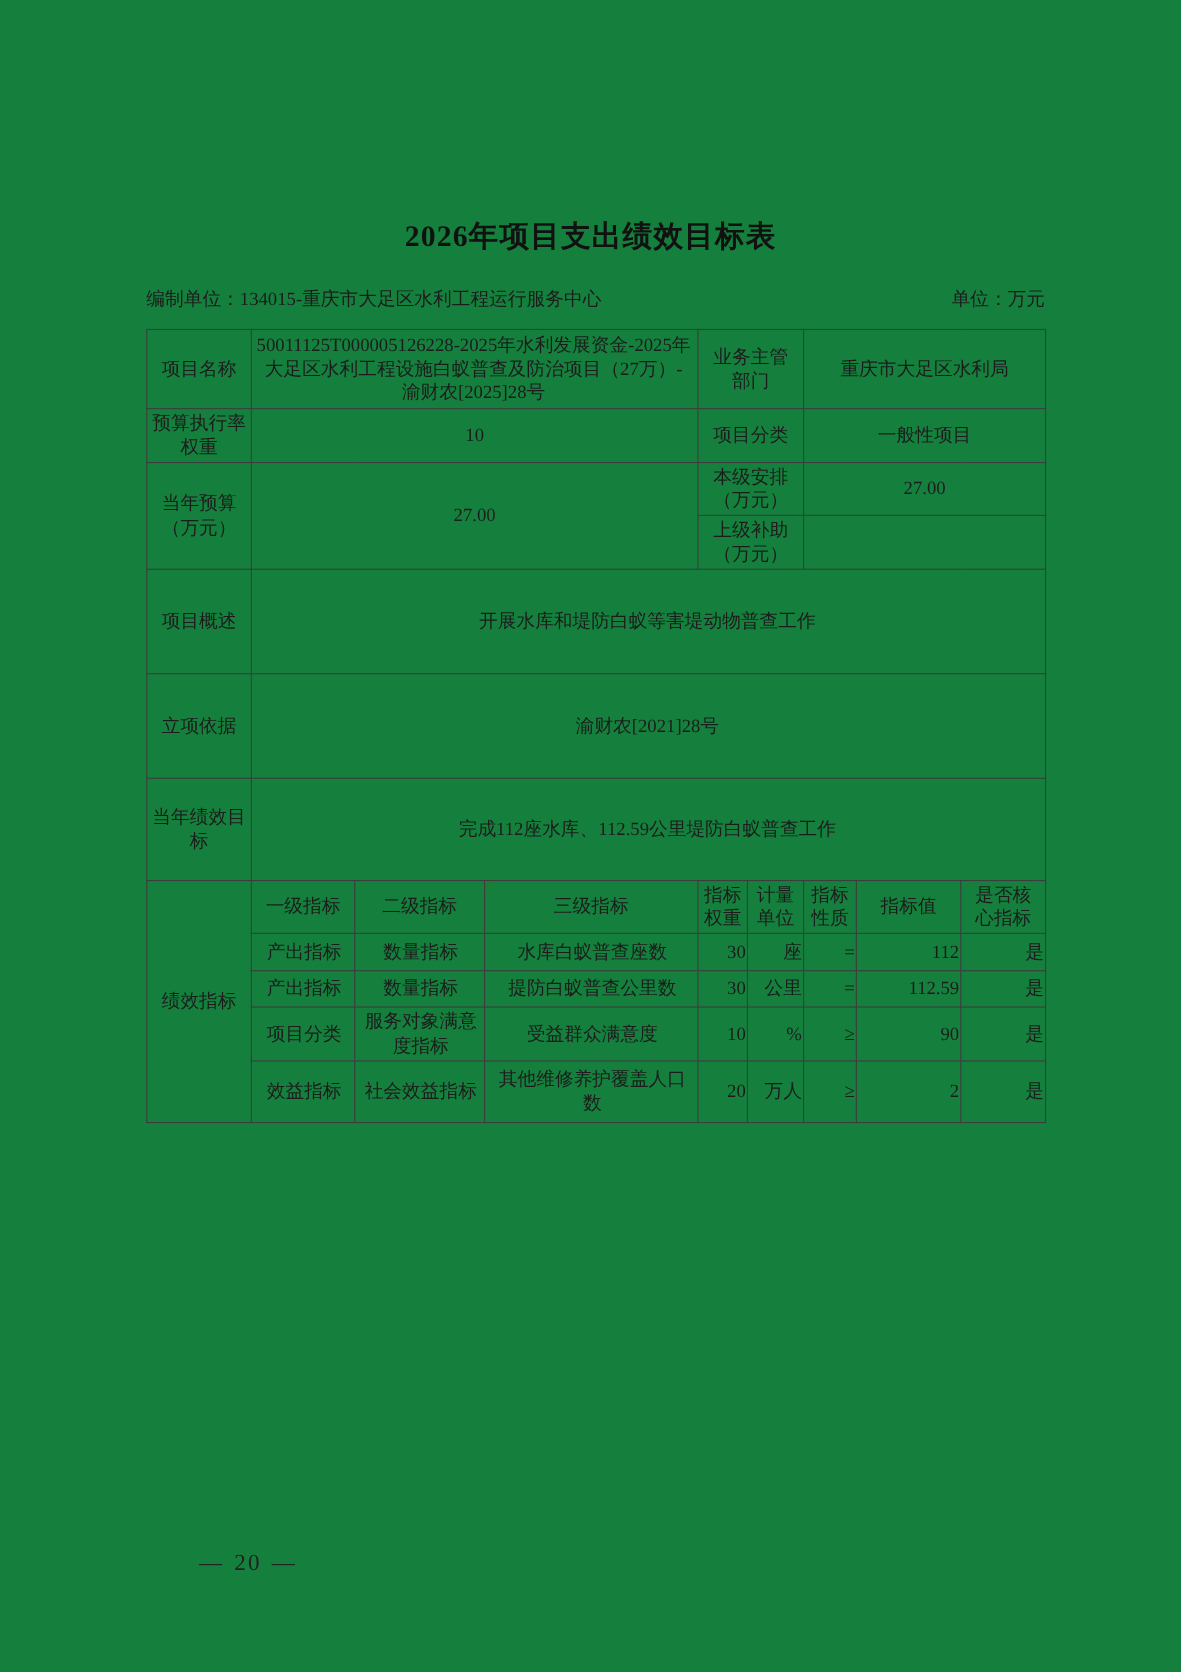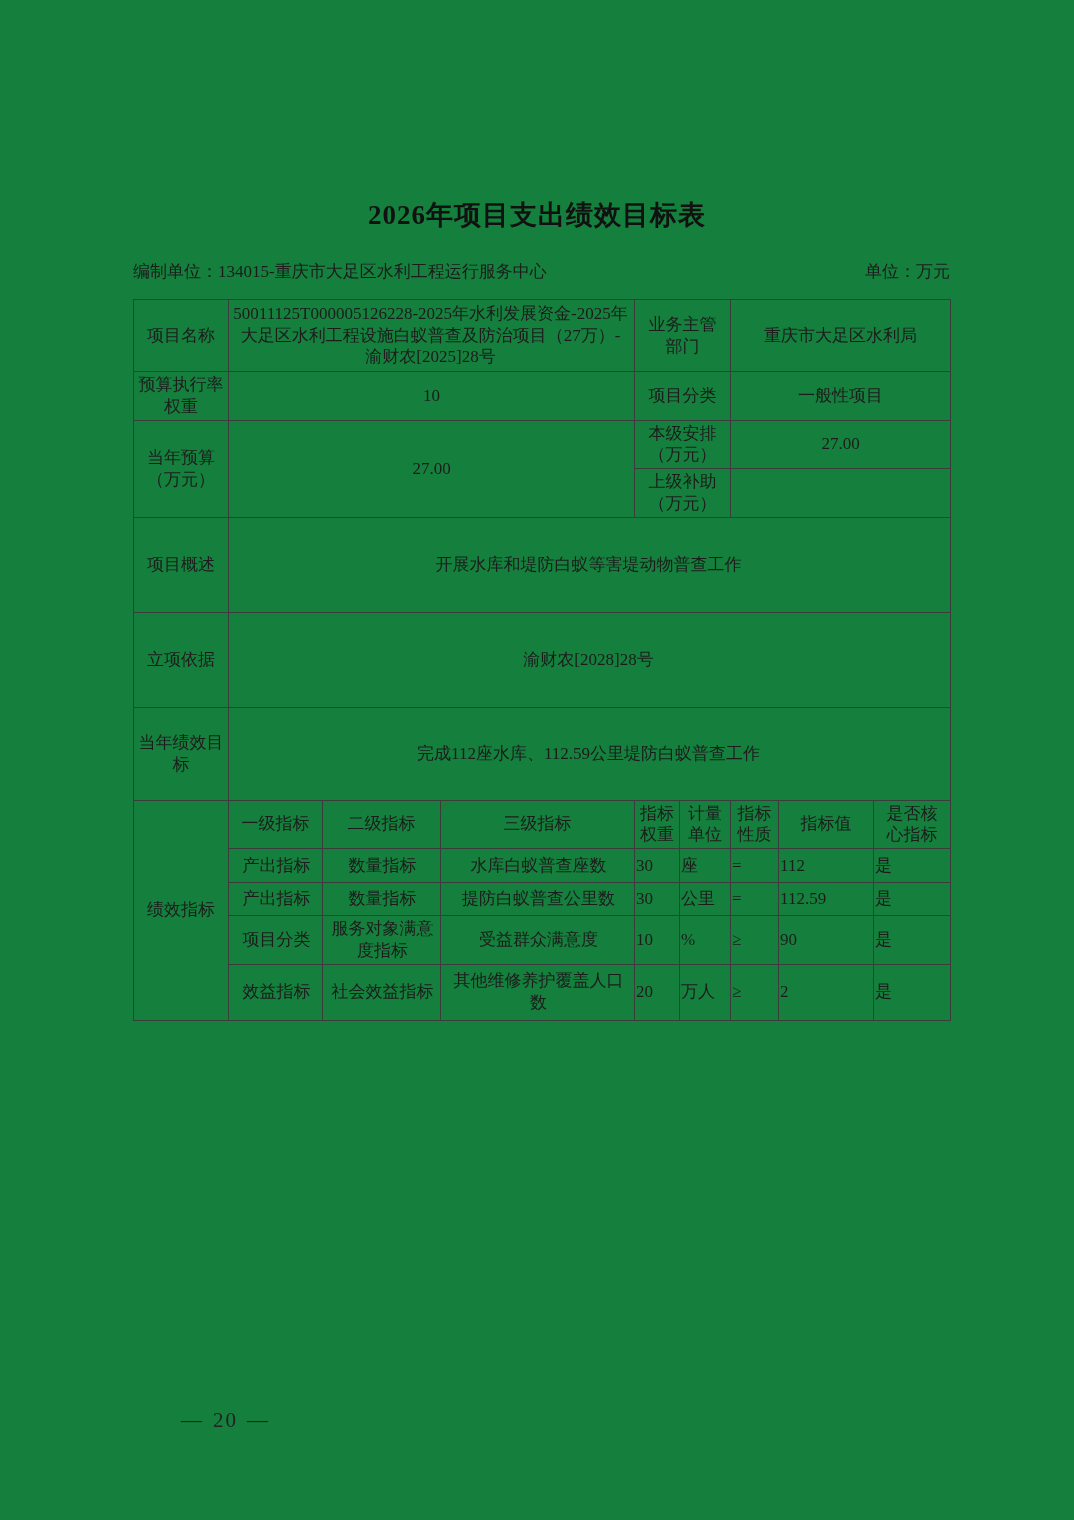--- a/index.html
+++ b/index.html
@@ -71,21 +71,21 @@
   .ind-header {
     position: relative;
     text-align: center;
     padding: 2px 2px;
   }
   .ind-left {
     text-align: center;
     padding: 2px 2px 2px 4px;
   }
   .ind-center {
-    text-align: left;
+    text-align: right;
     padding: 2px 1px;
   }
   .green-tri {
     position: absolute;
     top: 0;
     left: 0;
     width: 0;
     height: 0;
     border-top: 10px solid #1f7a33;
     border-right: 10px solid transparent;
@@ -160,21 +160,21 @@
       <td class="cell-value-center" colspan="3"></td>
     </tr>
 
     <tr style="height:95px">
       <td class="cell-label">项目概述</td>
       <td class="cell-value-left" colspan="8">开展水库和堤防白蚁等害堤动物普查工作</td>
     </tr>
 
     <tr style="height:95px">
       <td class="cell-label">立项依据</td>
-      <td class="cell-value-left" colspan="8">渝财农[2028]28号</td>
+      <td class="cell-value-left" colspan="8">渝财农[2021]28号</td>
     </tr>
 
     <tr style="height:93px">
       <td class="cell-label">当年绩效目
 标</td>
       <td class="cell-value-left" colspan="8">完成112座水库、112.59公里堤防白蚁普查工作</td>
     </tr>
 
     <tr style="height:45px">
       <td class="cell-label" rowspan="5">绩效指标</td>

